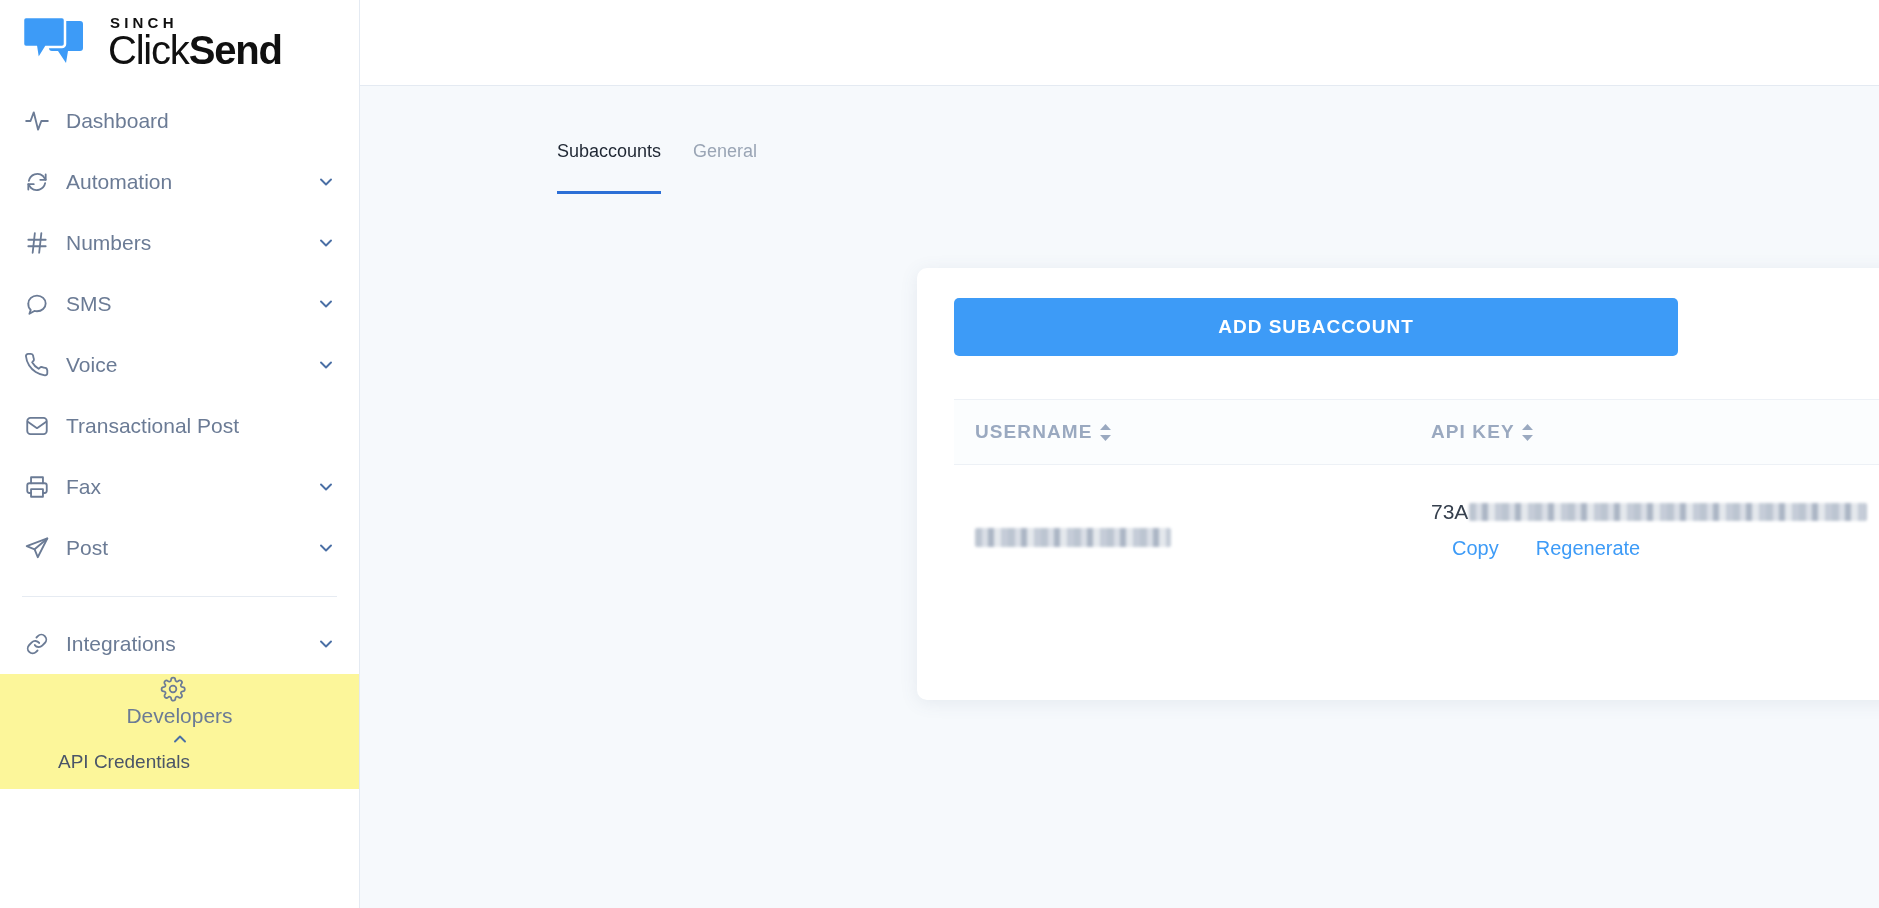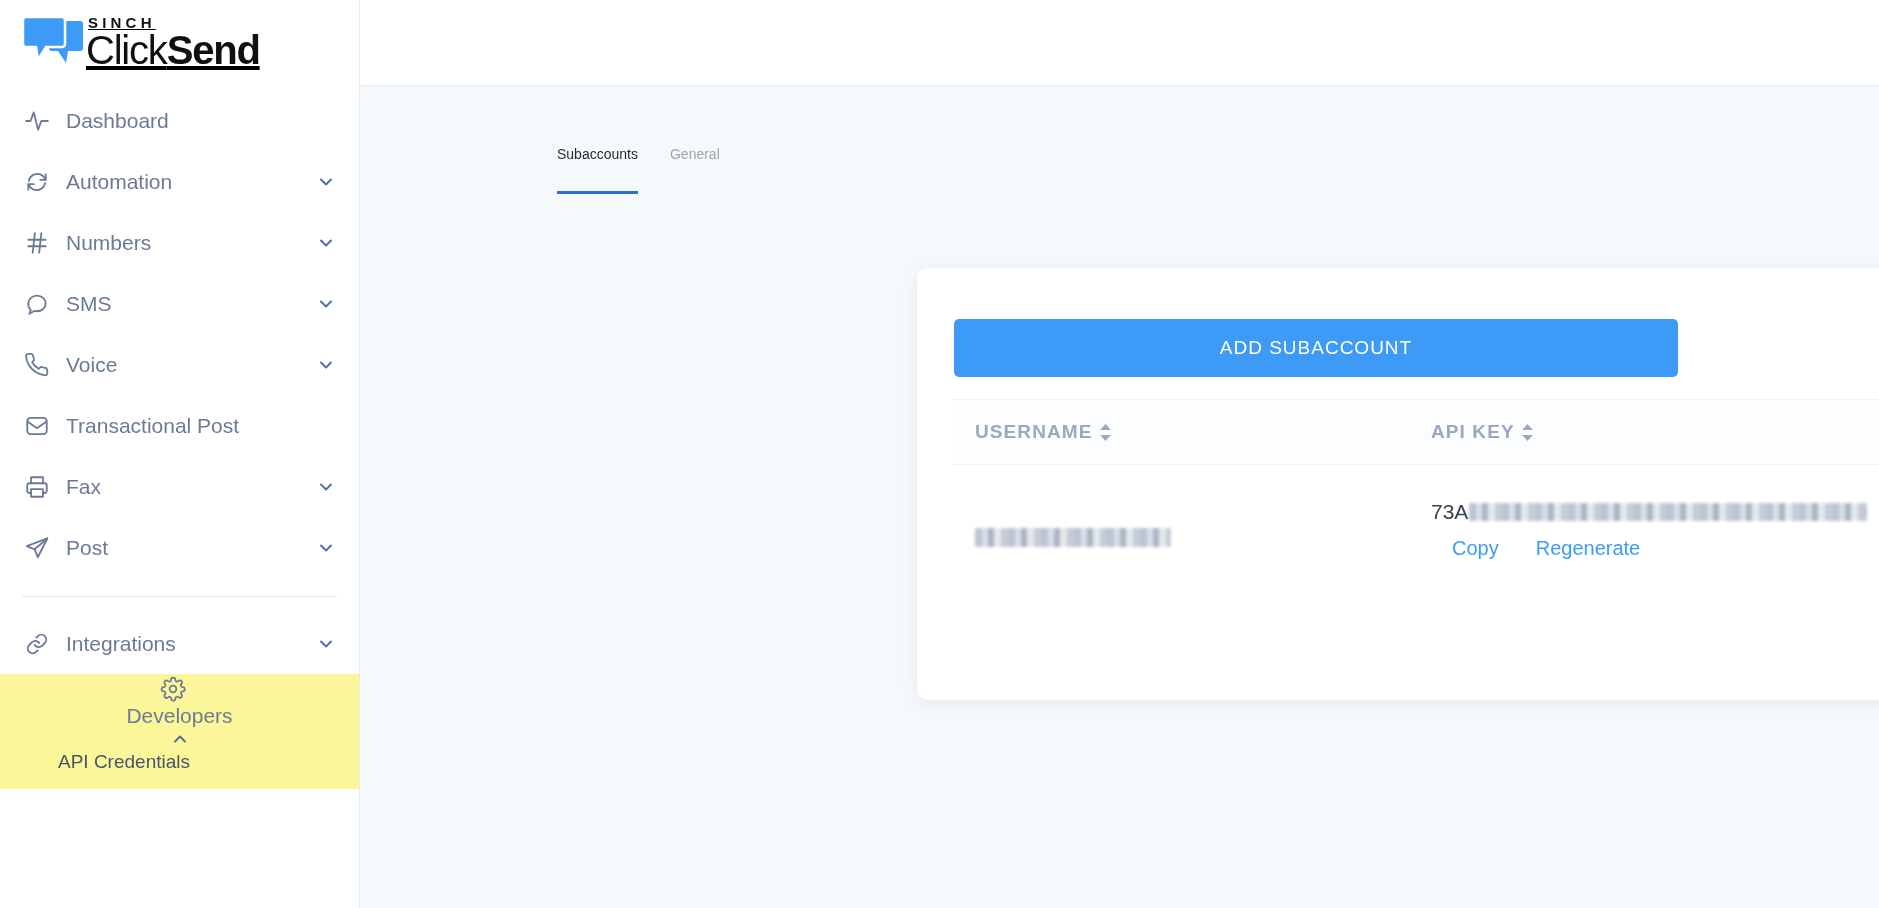--- a/index.html
+++ b/index.html
@@ -18,22 +18,21 @@
     background: #ffffff;
     border-right: 1px solid #e4eaf2;
     flex: 0 0 360px;
     position: relative;
     overflow: hidden;
   }
   .logo-wrap {
     height: 86px;
     display: flex; align-items: center;
     padding-left: 22px;
-    gap: 2px;
-    text-decoration: underline;
+    gap: 24px;
   }
   .logo-mark { width: 62px; height: 56px; flex: 0 0 62px; }
   .logo-text { display: flex; flex-direction: column; justify-content: center; margin-top: -2px;}
   .logo-sinch {
     font-size: 15px; letter-spacing: 4.2px; font-weight: 700;
     color: #101010; line-height: 1; margin-bottom: 1px; margin-left: 2px;
   }
   .logo-click {
     font-size: 40px; line-height: 0.95; color: #101010; letter-spacing: -1.2px;
   }
@@ -86,21 +85,21 @@
     background: #f6f9fc;
   }
 
   .tabs {
     display: flex; align-items: flex-end;
     padding-left: 197px;
     height: 90px;
     gap: 32px;
   }
   .tab {
-    font-size: 14px;
+    font-size: 18px;
     color: #9aa5b5;
     padding-bottom: 14px;
     cursor: pointer;
     position: relative;
     white-space: nowrap;
     text-align: right;
   }
   .tab.active { color: #1f2733; }
   .tab.active::after {
     content: ""; position: absolute;
@@ -113,29 +112,30 @@
     left: 557px; top: 182px;
     width: 1460px;
     height: 432px;
     background: #ffffff;
     border-radius: 10px;
     box-shadow: 0 3px 18px rgba(80,100,130,0.10);
   }
 
   .add-btn {
     position: absolute;
-    left: 37px; top: 51px;
+    left: 37px; top: 30px;
     width: 724px; height: 58px;
     background: #3d9bf7;
     border: none; border-radius: 5px;
     color: #ffffff;
     font-family: "Liberation Sans", sans-serif;
     font-size: 19px;
     letter-spacing: 1.0px;
     cursor: pointer;
+    font-weight: bold;
   }
 
   .table { position: absolute; left: 37px; top: 131px; right: 0; }
   .thead {
     display: flex; align-items: center;
     height: 66px;
     border-top: 1px solid #edf1f6;
     border-bottom: 1px solid #edf1f6;
     background: #fbfdfe;
   }

